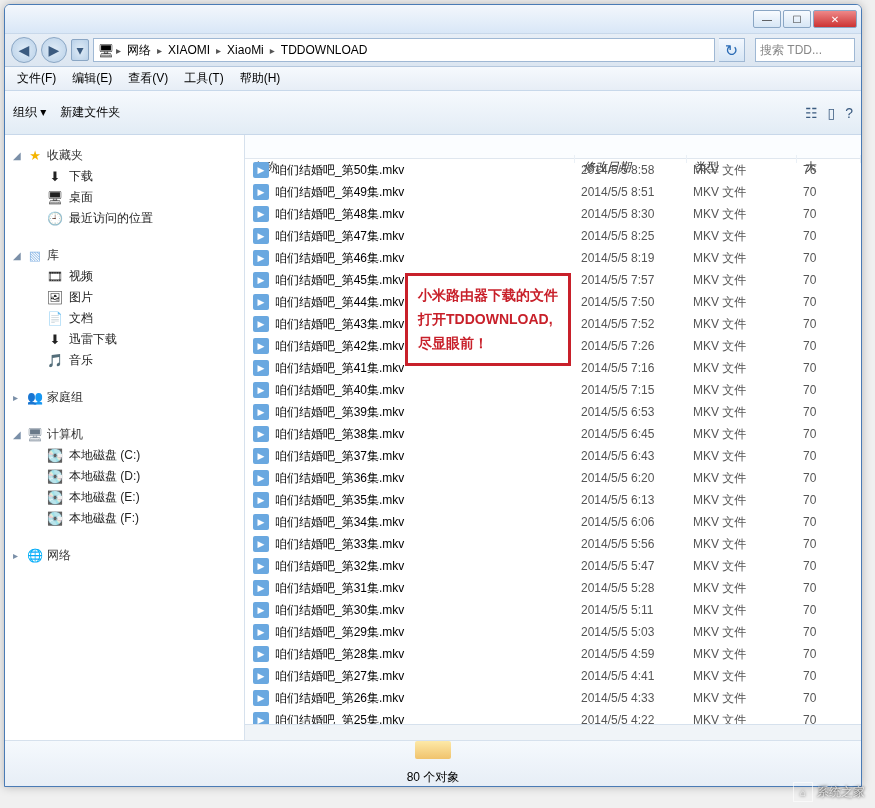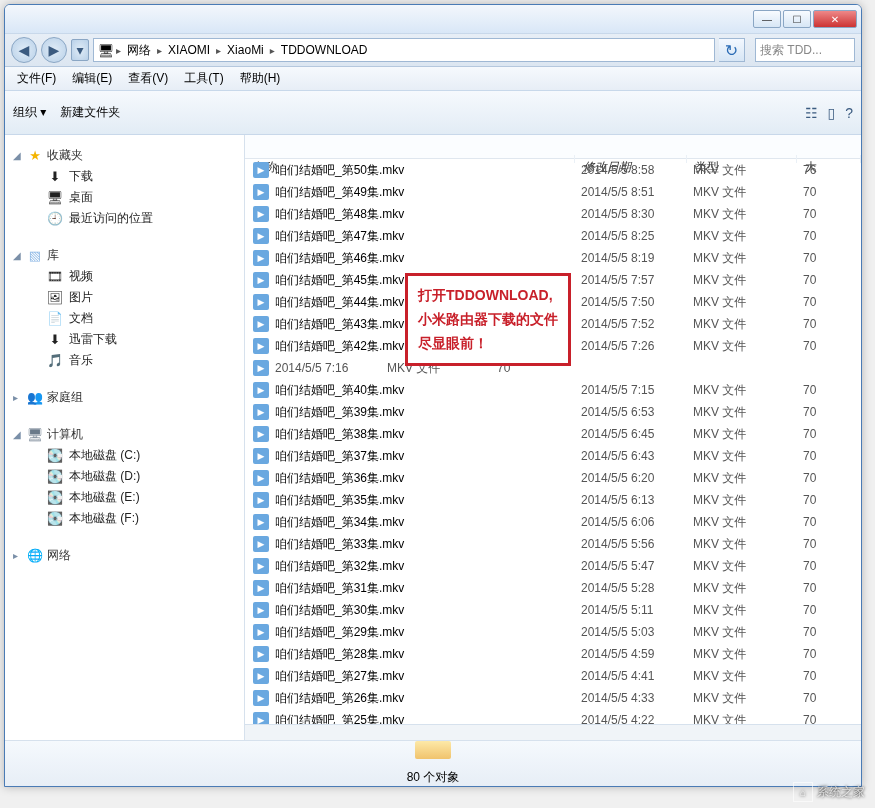--- a/index.html
+++ b/index.html
@@ -215,22 +215,22 @@
 
     <div class="content">
       <div class="col-headers">
         <div class="ch ch-name">名称</div>
         <div class="ch ch-date">修改日期</div>
         <div class="ch ch-type">类型</div>
         <div class="ch ch-size">大</div>
       </div>
       <div class="file-list" id="file-list">
         <div class="callout" style="left:160px; top:114px;">
+          <div>小米路由器下载的文件</div>
           <div>打开TDDOWNLOAD,</div>
-          <div>小米路由器下载的文件</div>
           <div>尽显眼前！</div>
         </div>
       <div class="file-row">
             <span class="fico">▶</span>
             <span class="fname">咱们结婚吧_第50集.mkv</span>
             <span class="fdate">2014/5/5 8:58</span>
             <span class="ftype">MKV 文件</span>
             <span class="fsize">76</span>
           </div>
           <div class="file-row">
@@ -284,20 +284,21 @@
           </div>
           <div class="file-row">
             <span class="fico">▶</span>
             <span class="fname">咱们结婚吧_第42集.mkv</span>
             <span class="fdate">2014/5/5 7:26</span>
             <span class="ftype">MKV 文件</span>
             <span class="fsize">70</span>
           </div>
           <div class="file-row">
             <span class="fico">▶</span>
+            <span class="fname">咱们结婚吧_第41集.mkv</span>
             <span class="fdate">2014/5/5 7:16</span>
             <span class="ftype">MKV 文件</span>
             <span class="fsize">70</span>
           </div>
           <div class="file-row">
             <span class="fico">▶</span>
             <span class="fname">咱们结婚吧_第40集.mkv</span>
             <span class="fdate">2014/5/5 7:15</span>
             <span class="ftype">MKV 文件</span>
             <span class="fsize">70</span>

